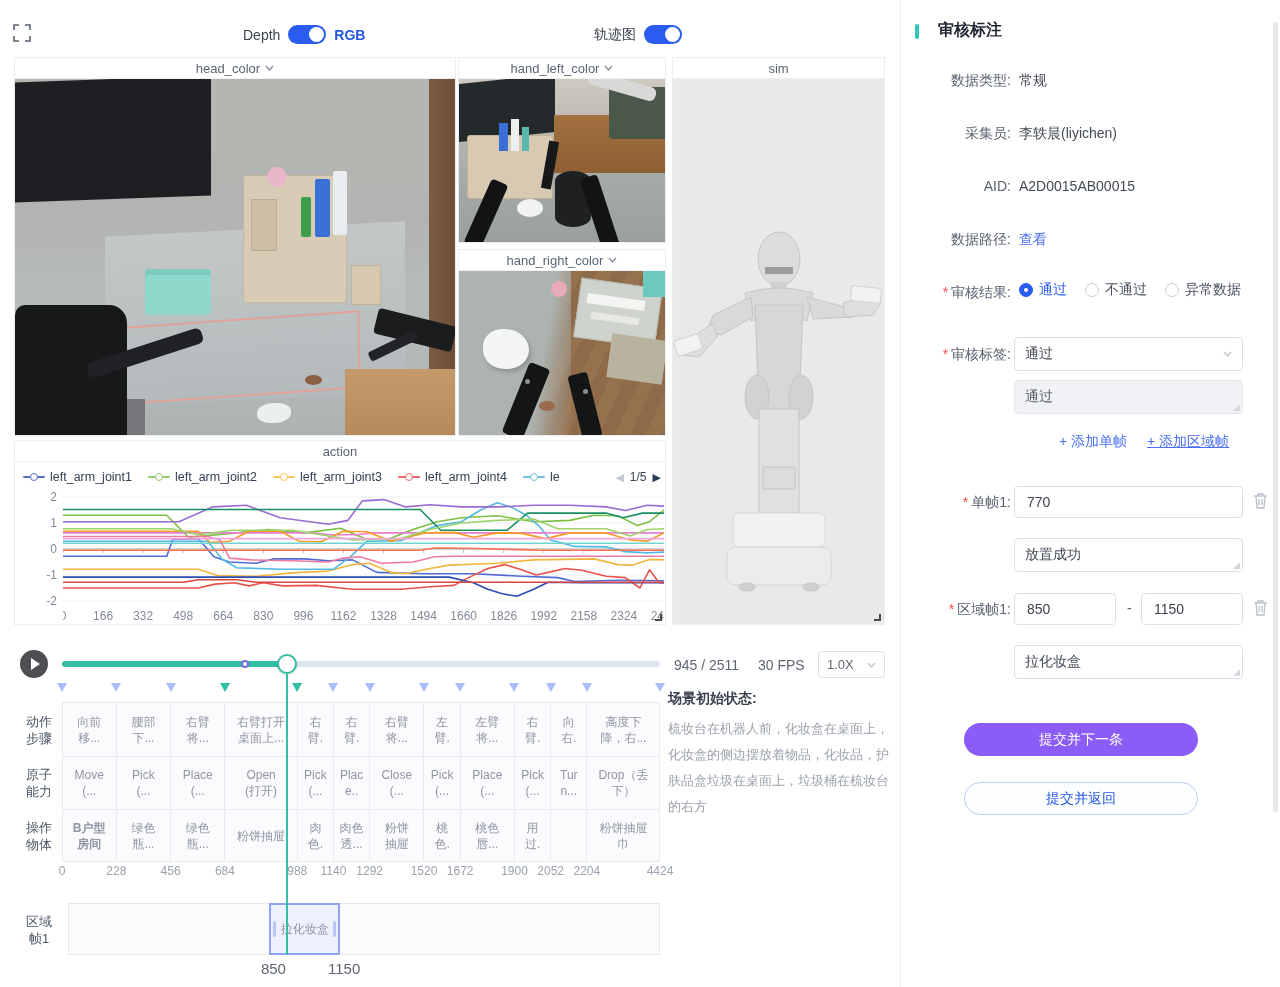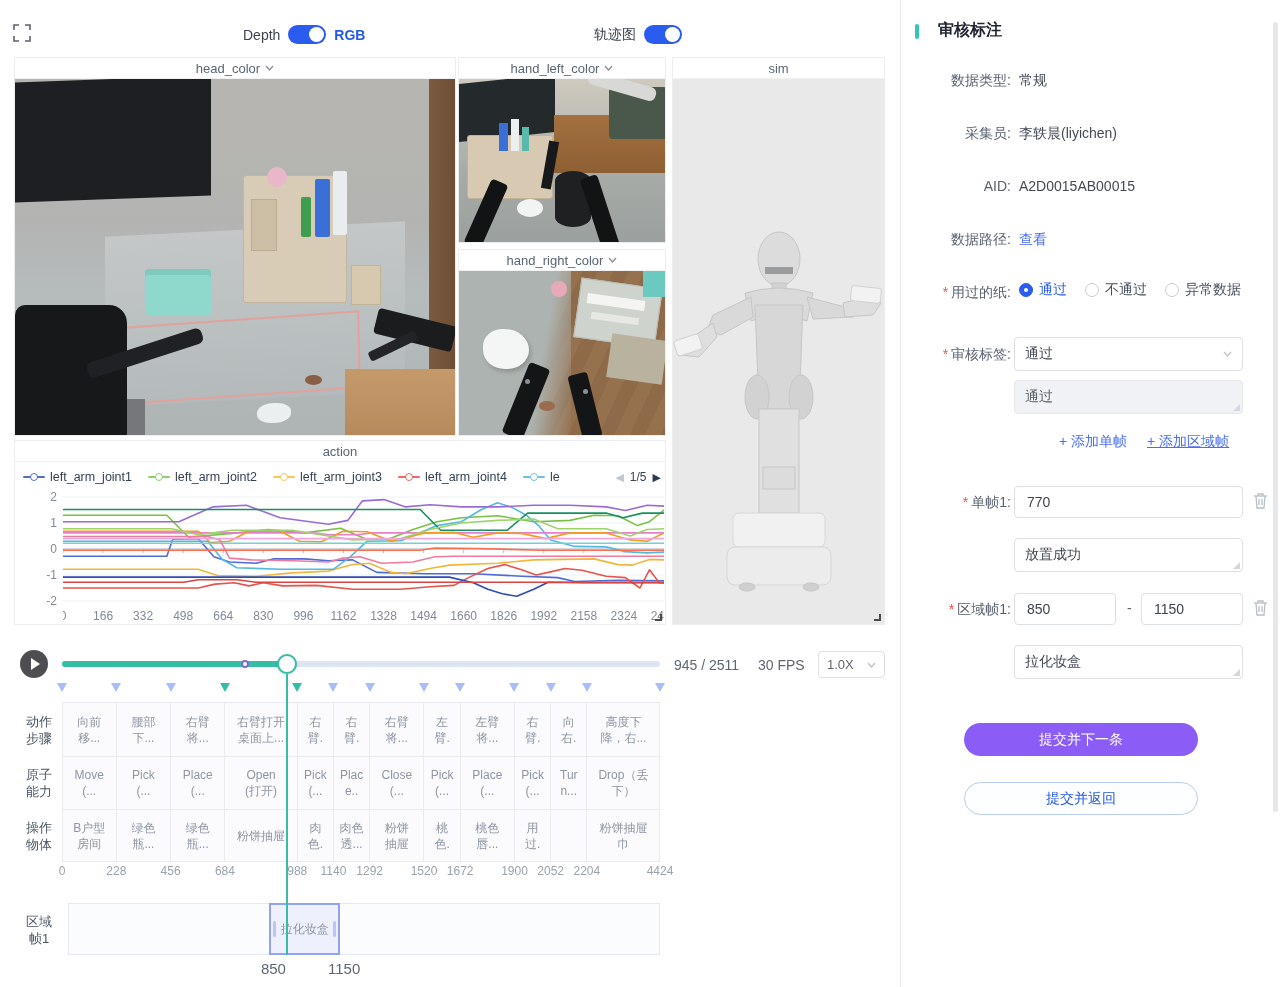--- a/index.html
+++ b/index.html
@@ -489,21 +489,21 @@
         <div>n...</div>
       </div>
       <div class="cell" style="left: 586.387px; width: 74.1127px; top: 756px; height: 54px;">
         <div>Drop（丢</div>
         <div>下）</div>
       </div>
       <div class="row-label" style="top: 818.5px;">
         <div>操作</div>
         <div>物体</div>
       </div>
-      <div class="cell" style="left: 61.5px; width: 55.2987px; top: 809px; height: 53px;">
+      <div class="cell" style="left: 61.5px; width: 55.2987px; top: 809px; height: 53px; font-weight: bold;">
         <div>B户型</div>
         <div>房间</div>
       </div>
       <div class="cell" style="left: 115.799px; width: 55.2987px; top: 809px; height: 53px;">
         <div>绿色</div>
         <div>瓶...</div>
       </div>
       <div class="cell" style="left: 170.097px; width: 55.2987px; top: 809px; height: 53px;">
         <div>绿色</div>
         <div>瓶...</div>
@@ -567,39 +567,43 @@
       <span class="seg-handle" style="left:2px;"></span>
       <span>拉化妆盒</span>
       <span class="seg-handle" style="right:2px;"></span>
     </div>
   </div>
   <div class="region-num abs" id="region-start-num" style="top: 960px; left: 273.398px;">850</div>
   <div class="region-num abs" id="region-end-num" style="top: 960px; left: 344.127px;">1150</div>
 
   <div class="abs playhead" id="playhead" style="left: 286.054px; top: 674px; height: 281px;"></div>
 
+  <div class="abs scene-block">
+    <div class="scene-title">场景初始状态:</div>
+    <div class="scene-body">梳妆台在机器人前，化妆盒在桌面上，化妆盒的侧边摆放着物品，化妆品，护肤品盒垃圾在桌面上，垃圾桶在梳妆台的右方</div>
+  </div>
 
   <div class="abs sidebar">
     <div class="sb-clip">
       <div class="sb-title-bar"></div>
       <div class="sb-title">审核标注</div>
 
       <div class="sb-label" style="top:72px;">数据类型:</div>
       <div class="sb-value" style="top:72px;">常规</div>
 
       <div class="sb-label" style="top:125px;">采集员:</div>
       <div class="sb-value" style="top:125px;">李轶晨(liyichen)</div>
 
       <div class="sb-label" style="top:178px;">AID:</div>
       <div class="sb-value" style="top:178px;">A2D0015AB00015</div>
 
       <div class="sb-label" style="top:231px;">数据路径:</div>
       <div class="sb-value link" style="top:231px;">查看</div>
 
-      <div class="sb-label" style="top:284px;"><span class="req">*</span><span>用过的纸:</span></div>
+      <div class="sb-label" style="top:284px;"><span class="req">*</span><span>审核结果:</span></div>
       <div class="radio-row" style="top:281px;" id="radio-row">
           <span class="radio-item sel">
             <span class="radio-dot"></span>
             <span>通过</span>
           </span>
           <span class="radio-item">
             <span class="radio-dot"></span>
             <span>不通过</span>
           </span>
           <span class="radio-item">

